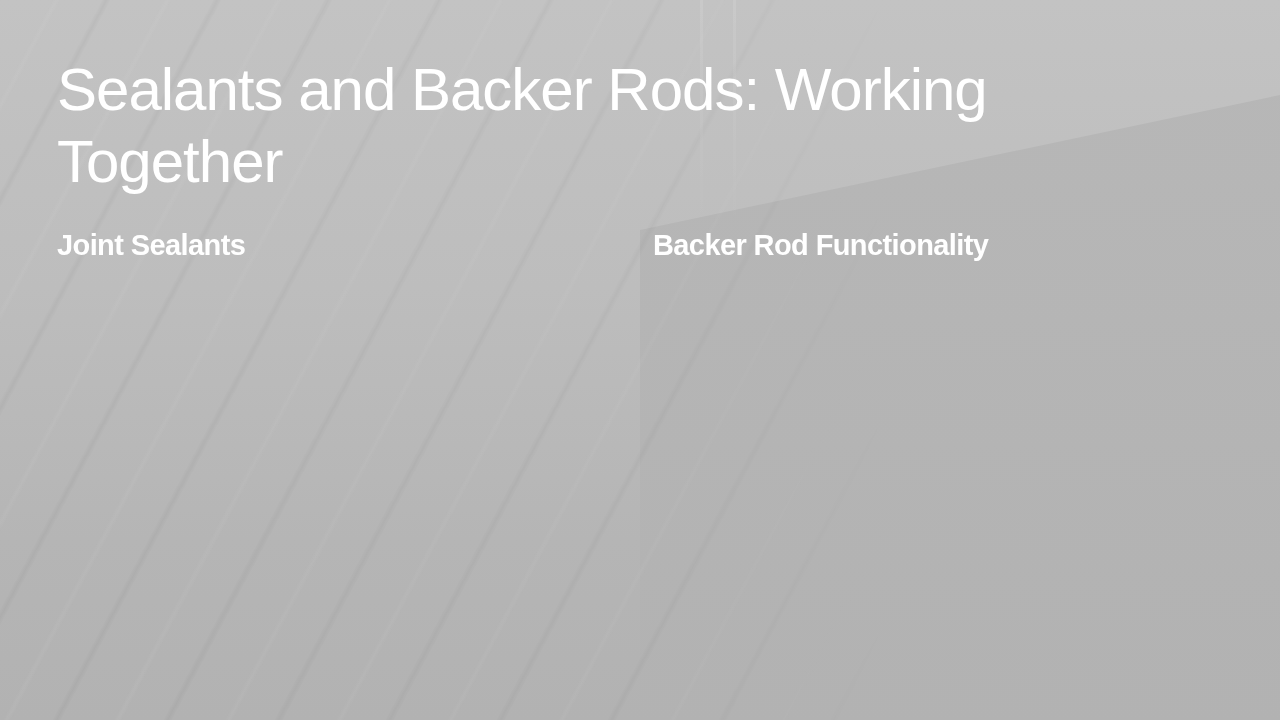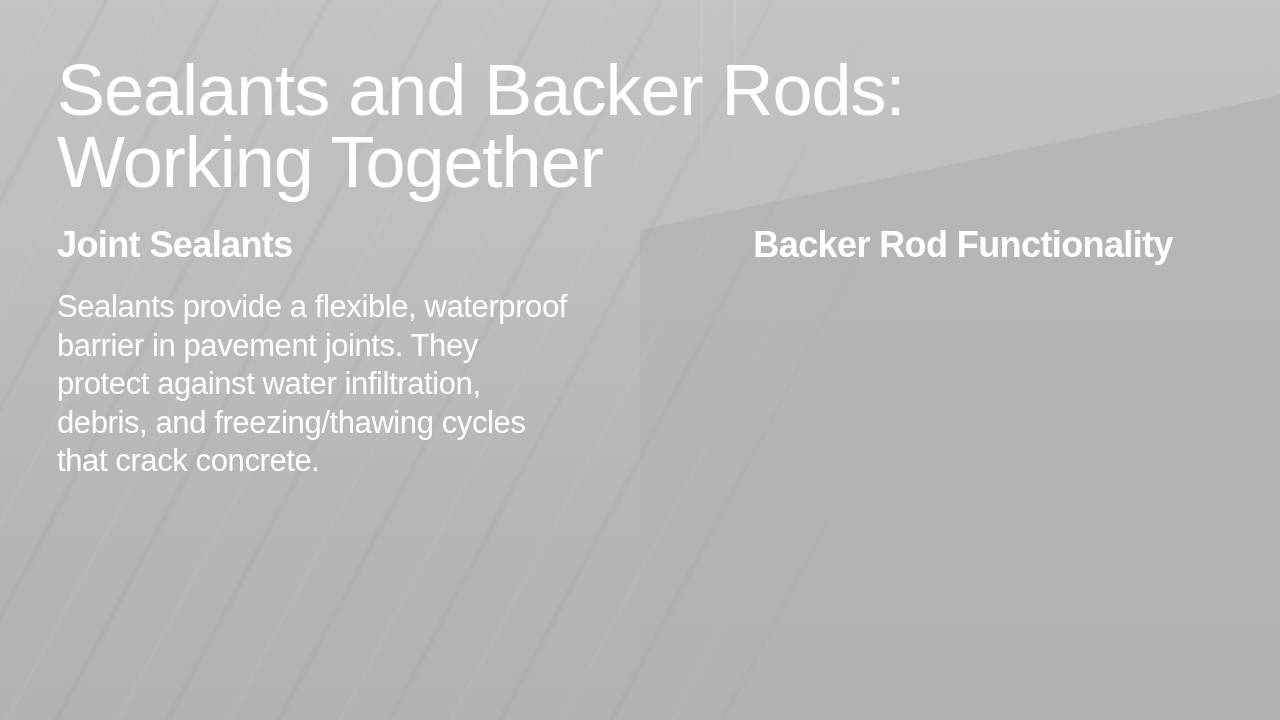--- a/index.html
+++ b/index.html
@@ -55,36 +55,36 @@
     .slide {
       position: absolute;
       inset: 0;
     }
     .title {
       position: absolute;
       left: 57px;
       top: 54px;
       width: 1100px;
       margin: 0;
-      font-size: 72px;
+      font-size: 60px;
       line-height: 72px;
       font-weight: 400;
       letter-spacing: -1px;
       color: #ffffff;
     }
     .col {
       position: absolute;
       top: 222px;
       width: 520px;
     }
     .col-left { left: 57px; }
-    .col-right { left: 653px; text-align: right; }
+    .col-right { left: 653px; }
     .col h2 {
       margin: 0;
-      font-size: 36px;
+      font-size: 29px;
       line-height: 46px;
       font-weight: 700;
       letter-spacing: -0.6px;
       color: #ffffff;
     }
     .col p {
       margin: 20px 0 0 0;
       font-size: 31px;
       line-height: 38.5px;
       font-weight: 400;
@@ -100,19 +100,18 @@
   <div class="bg-streaks"></div>
   <div class="bg-vline" style="left:700px;"></div>
   <div class="bg-vline" style="left:733px;"></div>
 </div>
 
 <div class="slide">
   <h1 class="title">Sealants and Backer Rods: Working Together</h1>
 
   <section class="col col-left">
     <h2>Joint Sealants</h2>
-    <p>Sealants provide a flexible, waterproof barrier in pavement joints. They protect against water infiltration, debris, and freezing/thawing cycles that crack concrete.</p>
   </section>
 
   <section class="col col-right">
     <h2>Backer Rod Functionality</h2>
   </section>
 </div>
 
 </body></html>

